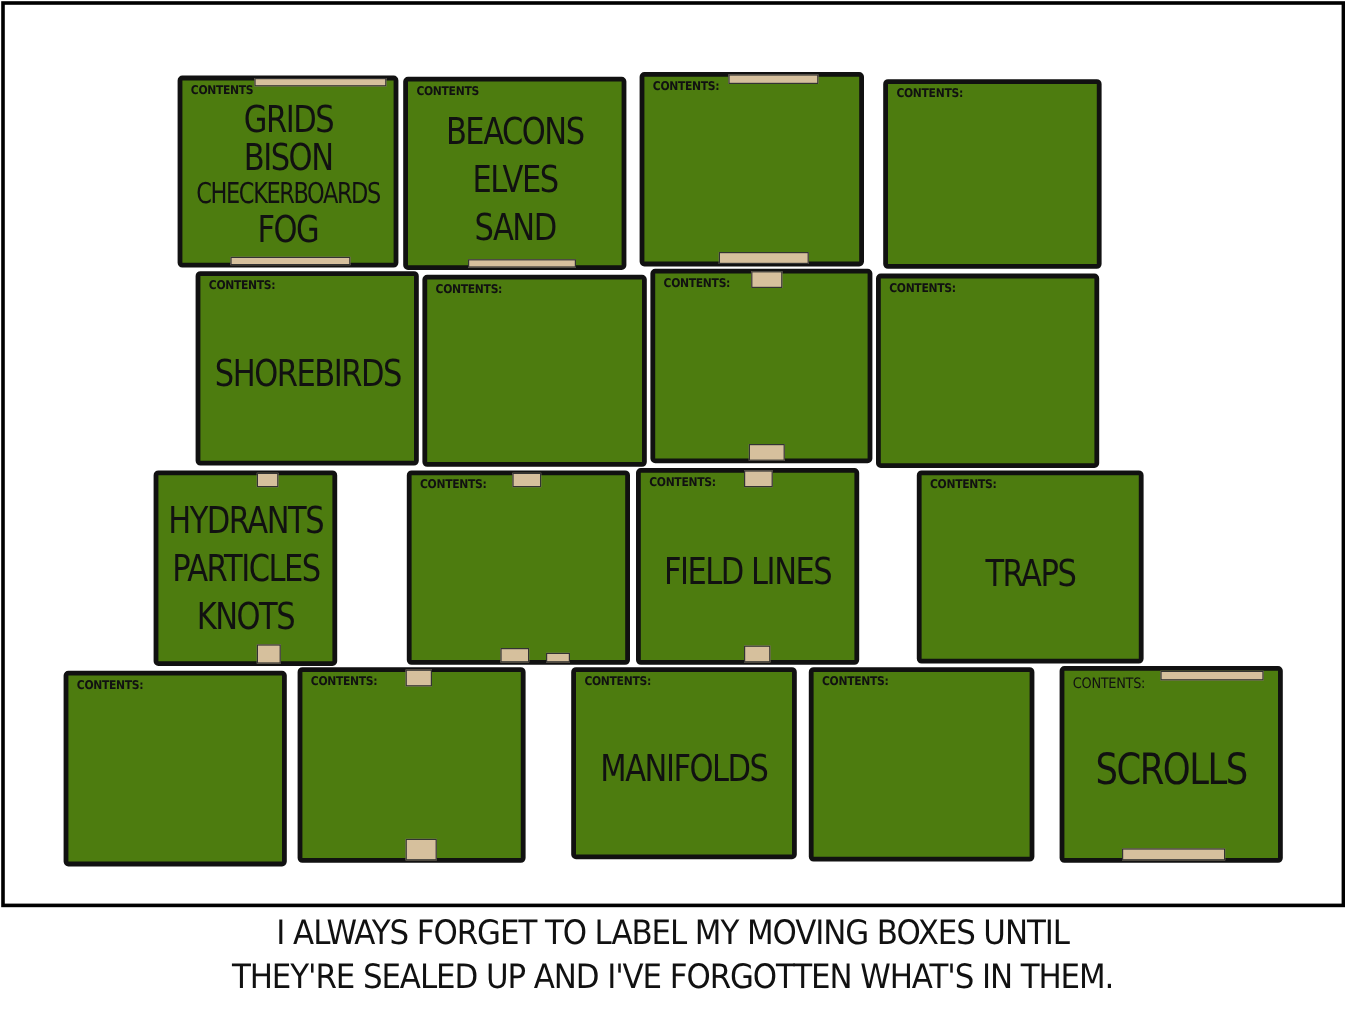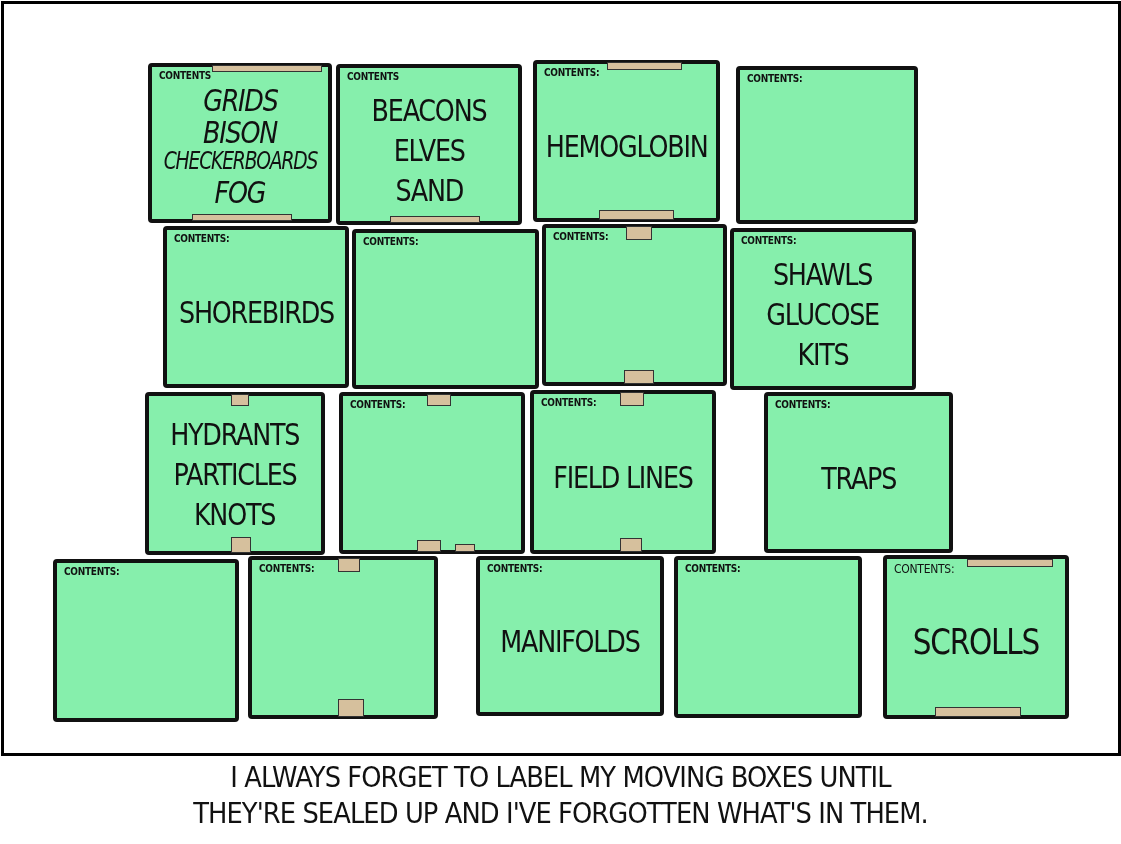--- a/index.html
+++ b/index.html
@@ -10,21 +10,21 @@
     }
     .panel {
       position: absolute;
       left: 1px; top: 1px;
       width: 1114px; height: 749px;
       border: 3px solid #000;
       background: #fff;
     }
     .box {
       position: absolute;
-      background: #86efac;
+      background: #4d7c0f;
       border: 4px solid #111;
       border-radius: 4px;
       box-sizing: border-box;
       font-family: "DejaVu Sans", sans-serif;
       color: #111;
     }
     .box .label {
       position: absolute;
       left: 7px; top: 3px;
       font-size: 10px;
@@ -72,21 +72,21 @@
   </style>
 </head>
 <body>
 
 <div class="panel"></div>
 
 <div class="box" style="left:148px;top:63px;width:184px;height:160px;">
   <span class="label">CONTENTS</span>
   <div class="tape" style="left:60px;top:-2px;width:110px;height:7px;"></div>
   <div class="tape" style="left:40px;bottom:-2px;width:100px;height:7px;"></div>
-  <div class="items" style="top:10px;font-style:italic;">
+  <div class="items" style="top:10px;">
     <div class="item" style="line-height:34px;">GRIDS</div>
     <div class="item" style="line-height:30px;">BISON</div>
     <div class="item small" style="line-height:28px;">CHECKERBOARDS</div>
     <div class="item" style="line-height:34px;">FOG</div>
   </div>
 </div>
 
 <div class="box" style="left:336px;top:64px;width:186px;height:161px;">
   <span class="label">CONTENTS</span>
   <div class="tape" style="left:50px;bottom:-2px;width:90px;height:7px;"></div>
@@ -94,23 +94,20 @@
     <div class="item">BEACONS</div>
     <div class="item">ELVES</div>
     <div class="item">SAND</div>
   </div>
 </div>
 
 <div class="box" style="left:533px;top:60px;width:187px;height:162px;">
   <span class="label">CONTENTS:</span>
   <div class="tape" style="left:70px;top:-2px;width:75px;height:8px;"></div>
   <div class="tape" style="left:62px;bottom:-2px;width:75px;height:10px;"></div>
-  <div class="items">
-    <div class="item">HEMOGLOBIN</div>
-  </div>
 </div>
 
 <div class="box" style="left:736px;top:66px;width:182px;height:158px;">
   <span class="label">CONTENTS:</span>
 </div>
 
 <div class="box" style="left:163px;top:226px;width:186px;height:162px;">
   <span class="label">CONTENTS:</span>
   <div class="items">
     <div class="item">SHOREBIRDS</div>
@@ -122,28 +119,23 @@
 </div>
 
 <div class="box" style="left:542px;top:224px;width:185px;height:162px;">
   <span class="label">CONTENTS:</span>
   <div class="tape" style="left:80px;top:-2px;width:26px;height:14px;"></div>
   <div class="tape" style="left:78px;bottom:-2px;width:30px;height:14px;"></div>
 </div>
 
 <div class="box" style="left:730px;top:228px;width:186px;height:162px;">
   <span class="label">CONTENTS:</span>
-  <div class="items">
-    <div class="item">SHAWLS</div>
-    <div class="item">GLUCOSE</div>
-    <div class="item">KITS</div>
-  </div>
 </div>
 
-<div class="box" style="left:145px;top:392px;width:180px;height:163px;">
+<div class="box" style="left:128px;top:392px;width:153px;height:163px;">
   <div class="tape" style="left:82px;top:-2px;width:18px;height:12px;"></div>
   <div class="tape" style="left:82px;bottom:-2px;width:20px;height:16px;"></div>
   <div class="items" style="top:4px;">
     <div class="item">HYDRANTS</div>
     <div class="item">PARTICLES</div>
     <div class="item">KNOTS</div>
   </div>
 </div>
 
 <div class="box" style="left:339px;top:392px;width:186px;height:162px;">

